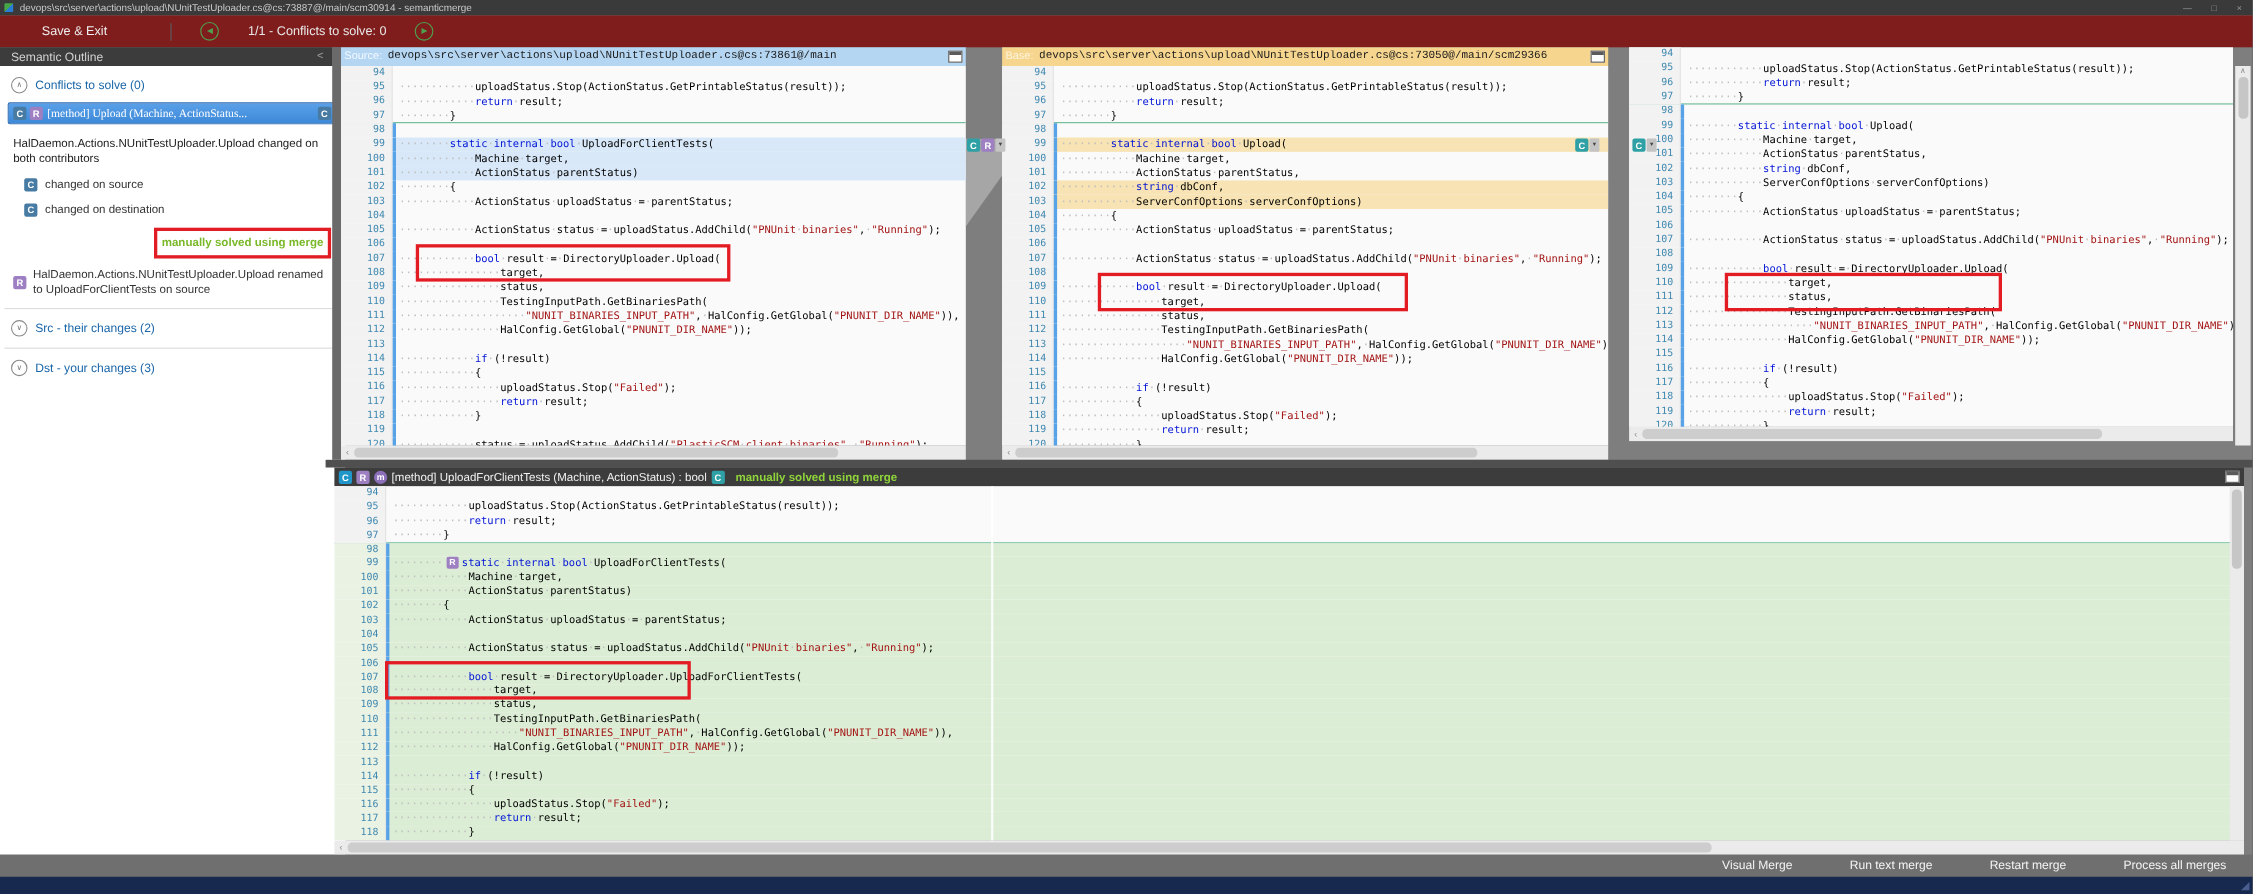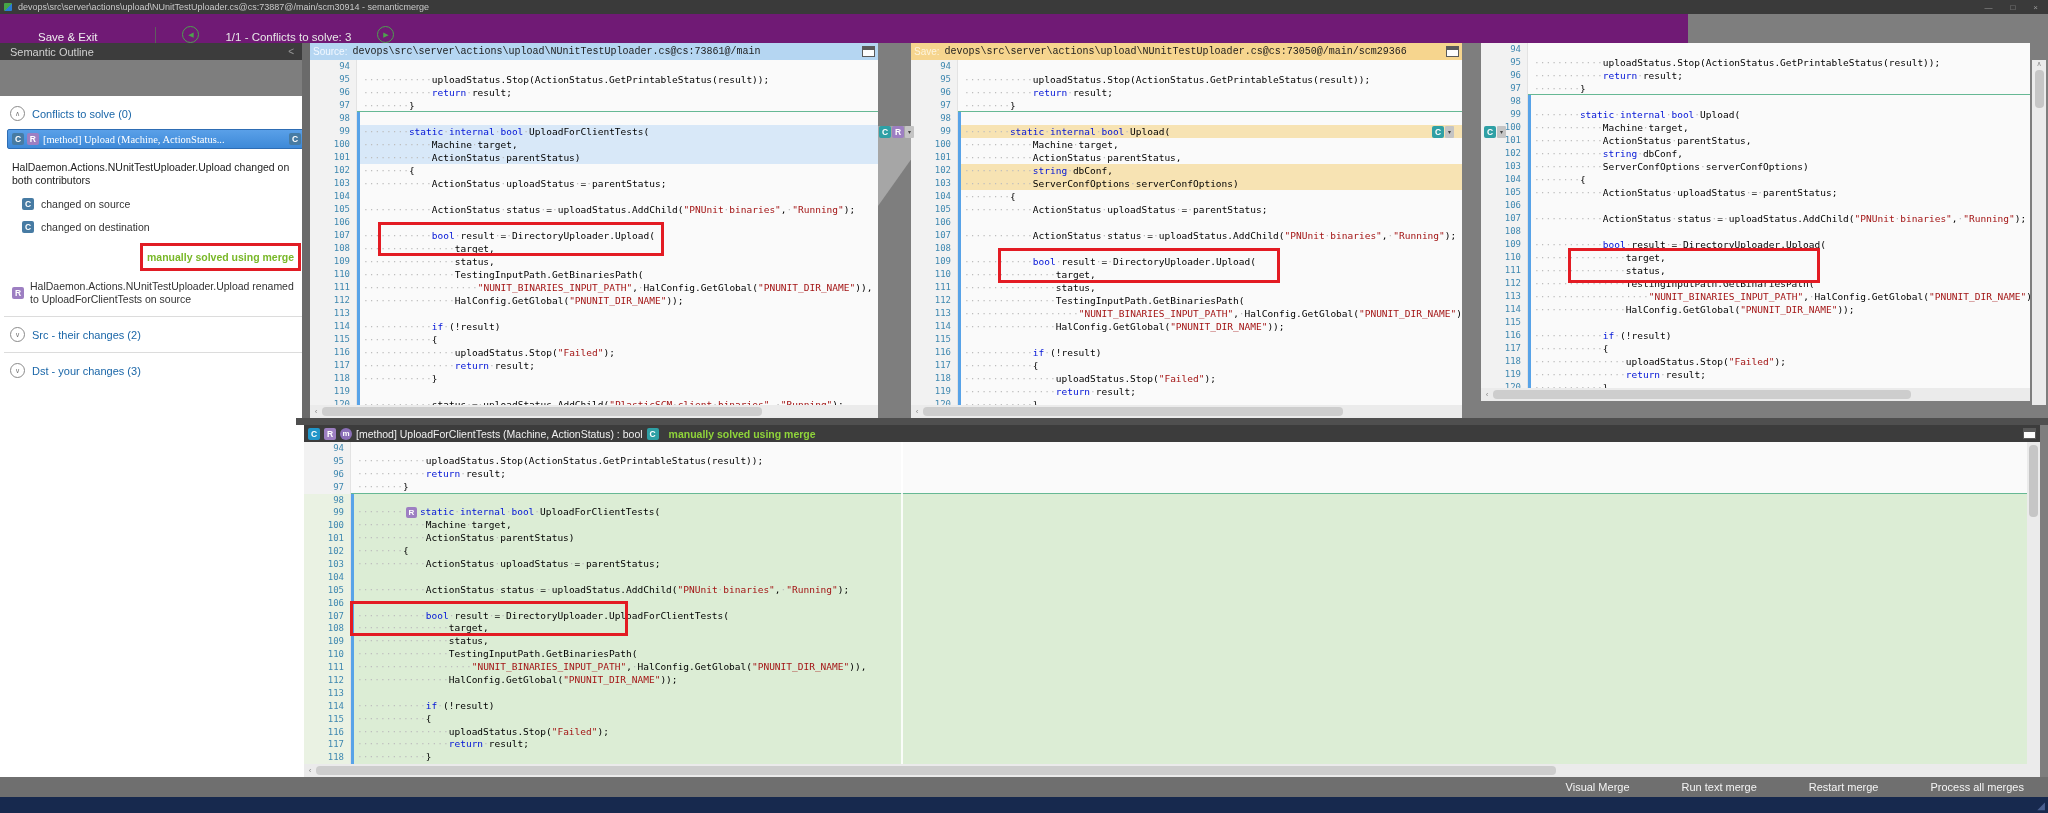--- a/index.html
+++ b/index.html
@@ -5,34 +5,34 @@
   html,body{margin:0;padding:0;background:#555;}
   .app{position:relative;width:2048px;height:813px;background:#7e7e7e;overflow:hidden;
        font-family:"Liberation Sans",sans-serif;-webkit-font-smoothing:antialiased;}
   
   .titlebar{position:absolute;left:0;top:0;width:2048px;height:14px;background:#3a3a3a;
             display:flex;align-items:center;color:#c9c9c9;font-size:9px;}
   .appicon{width:8px;height:8px;margin:0 6px 0 4px;
            background:linear-gradient(135deg,#46a546 0 50%,#2b7cd3 50% 100%);border-radius:1px;}
   .winctrl{margin-left:auto;display:flex;gap:18px;padding-right:10px;color:#9a9a9a;font-size:8px;}
   
-  .toolbar{position:absolute;left:0;top:14px;width:1688px;height:29px;background:#701a75;
-           display:flex;align-items:flex-end;color:#efefef;font-size:11.5px;}
+  .toolbar{position:absolute;left:0;top:14px;width:2048px;height:29px;background:#7f1d1d;
+           display:flex;align-items:center;color:#efefef;font-size:11.5px;}
   .saveexit{margin-left:38px;}
   .tsep{width:1px;height:16px;background:#5e5e5e;margin:0 26px 0 58px;}
   .navcirc{width:15px;height:15px;border:1.5px solid #4fa04f;border-radius:50%;color:#4fa04f;
            display:flex;align-items:center;justify-content:center;font-size:7px;line-height:1;}
   .counter{margin:0 26px;color:#e8e8e8;}
   
   .sb-head{position:absolute;left:0;top:43px;width:302px;height:17px;background:#3c3c3c;color:#d2d2d2;
            font-size:11px;display:flex;align-items:center;padding:0;box-sizing:border-box;}
   .sb-head .t{margin-left:10px;}
   .sb-head .col{margin-left:auto;margin-right:8px;color:#9a9a9a;font-size:10px;}
   .sb-body{position:absolute;left:0;top:60px;width:314px;height:717px;background:#ffffff;
-           box-sizing:border-box;font-size:10.5px;color:#333;margin-top:36px;}
+           box-sizing:border-box;font-size:10.5px;color:#333;}
   .secrow{display:flex;align-items:center;gap:7px;color:#1a66a8;font-size:11px;margin:10px 0 0 10px;}
   .seccirc{width:13px;height:13px;border:1px solid #8a8a8a;border-radius:50%;color:#777;
            display:flex;align-items:center;justify-content:center;font-size:7px;line-height:1;flex:none;}
   .selrow{margin:8px 4px 0 7px;height:18px;border:1px solid #2e6db4;border-radius:2px;
           background:linear-gradient(#5aa0e8,#3d89d8);display:flex;align-items:center;
           padding:0 0 0 4px;position:relative;color:#fff;font-size:10.5px;}
   .selrow .lbl{white-space:nowrap;overflow:hidden;flex:1;margin:0 4px;font-family:Liberation Serif, serif;}
   .badge{display:inline-block;width:12px;height:12px;border-radius:2px;color:#fff;flex:none;
          font-size:8.5px;font-weight:bold;text-align:center;line-height:12px;}
   .b-c{background:#477ba3;}
@@ -123,21 +123,21 @@
       <span>×</span>
     </span>
   </div>
 
   <div class="toolbar">
     <span class="saveexit">Save &amp; Exit</span>
     <span class="tsep"></span>
     <span class="navcirc">
         <span>◀</span>
       </span>
-    <span class="counter">1/1  -  Conflicts to solve: 3</span>
+    <span class="counter">1/1  -  Conflicts to solve: 0</span>
     <span class="navcirc">
         <span>▶</span>
       </span>
   </div>
 
   <div class="sb-head">
     <span class="t">Semantic Outline</span>
     <span class="col">&lt;</span>
   </div>
   <div class="sb-body">
@@ -303,21 +303,21 @@
         </div>
       </div>
     <div class="hscroll">
       <span class="arr">‹</span>
       <span class="hthumb" style="width:440px;"></span>
     </div>
   </div>
 
   <div class="panel" style="left:911px;width:551px;">
     <div class="phead ph-base">
-      <span class="plabel">Save:</span>
+      <span class="plabel">Base:</span>
       <span class="ppath">devops\src\server\actions\upload\NUnitTestUploader.cs@cs:73050@/main/scm29366</span>
       <span class="winicon"></span>
     </div>
     <div class="pbody" style="height:345px;">
         <div class="row">
           <span class="ln">94</span>
           <span class="body"></span>
         </div>
         <div class="row">
           <span class="ln">95</span>

